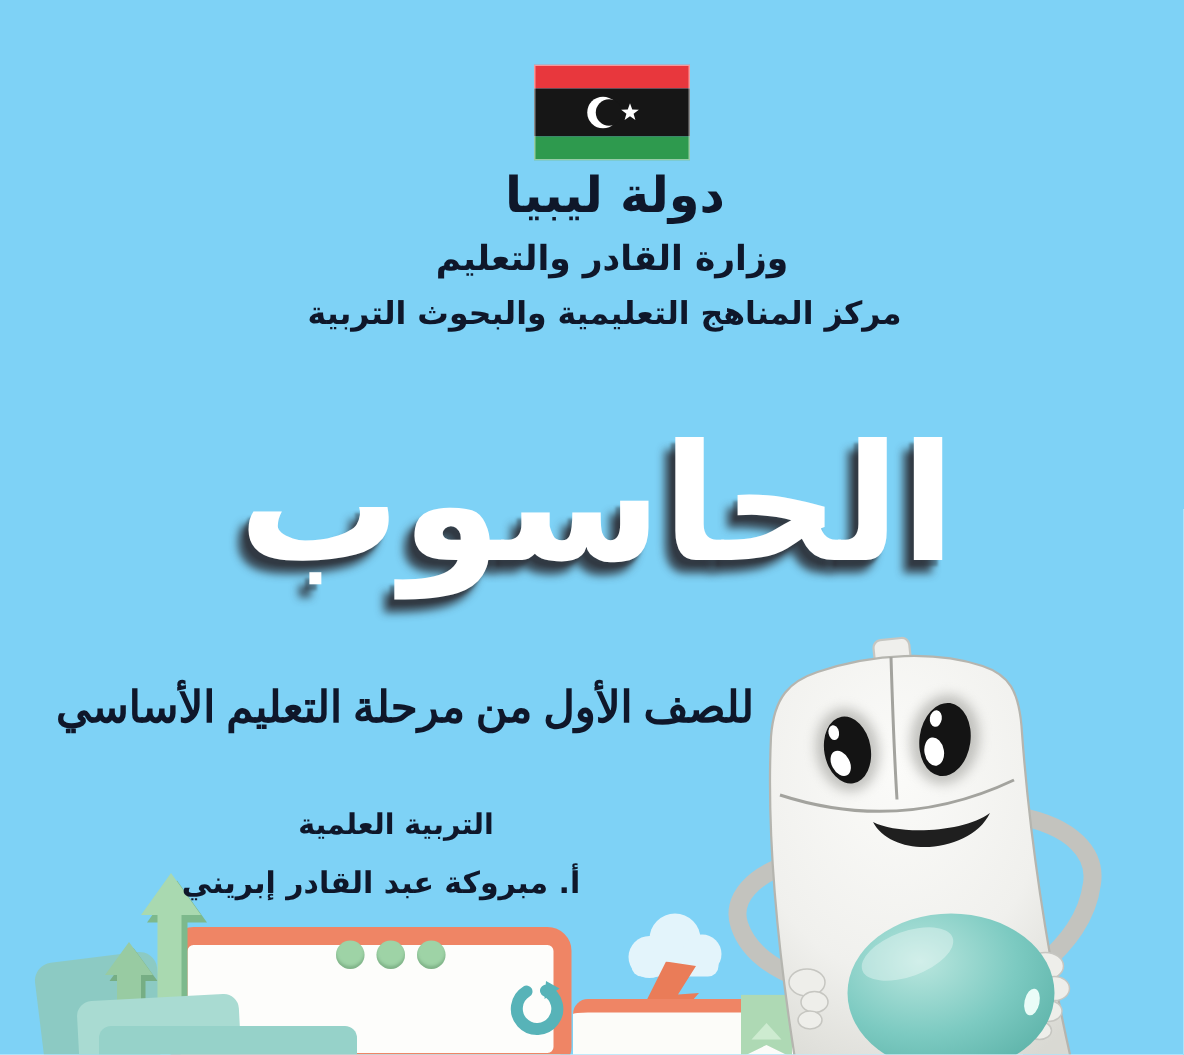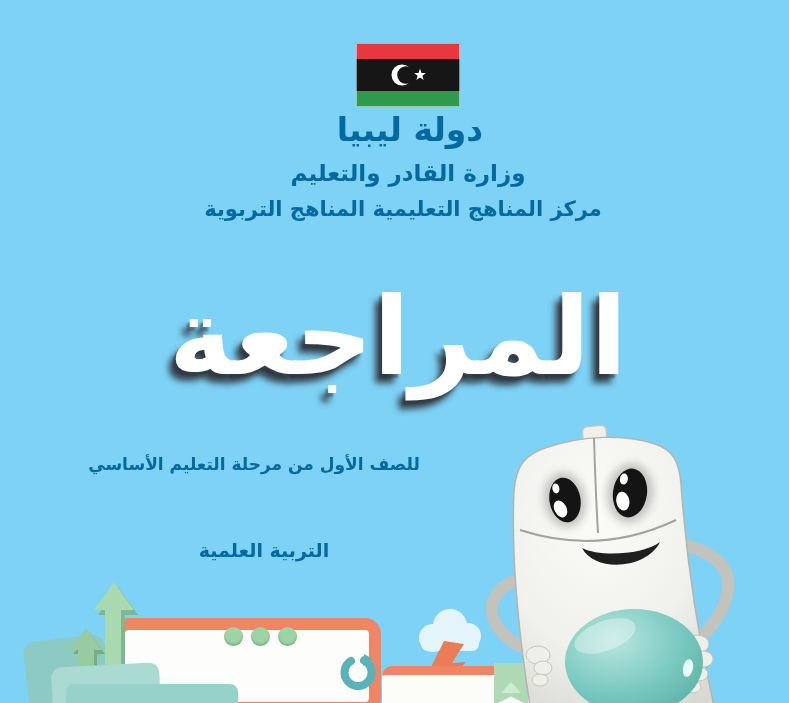--- a/index.html
+++ b/index.html
@@ -5,35 +5,35 @@
   html,body{margin:0;padding:0;}
   body{font-family:"DejaVu Sans",sans-serif;}
   .cover{
     position:relative;
     width:789px;height:703px;
     background:#7ED2F6;
     overflow:hidden;
   }
   .abs{position:absolute;}
   .ctr{transform:translateX(-50%);}
-  .artext{direction:rtl;white-space:nowrap;color:#0369a1;font-weight:bold;}
+  .artext{direction:rtl;white-space:nowrap;color:#0f172a;font-weight:bold;}
 
   
   .state-name{top:110px;left:410px;font-size:33px;z-index:10;}
   .ministry{top:160px;left:408px;font-size:23px;z-index:10;}
   .curriculum{top:197px;left:403px;font-size:21px;z-index:10;}
 
   
   .book-title{
     top:262px;left:398px;
     font-size:108px;line-height:150px;
     color:#fff;z-index:10;
     text-shadow:-7px 9px 6px rgba(42,44,50,.85),-3px 4px 2px rgba(42,44,50,.45);
   }
-  .subtitle{top:454px;left:254px;font-size:17px;z-index:10;}
+  .subtitle{top:454px;left:270px;font-size:29px;z-index:10;font-family:Liberation Serif, serif;}
   .review-heading{top:539px;left:264px;font-size:19px;z-index:10;}
   .reviewer{top:576px;left:254px;font-size:20px;z-index:10;}
 
   
   .flag{top:43px;left:356px;width:104px;height:64px;z-index:10;}
 
   
   .cloud{top:600px;left:405px;z-index:1;}
   .bolt{top:641px;left:424px;z-index:2;}
   .side-panel{
@@ -89,26 +89,27 @@
     <rect x="0" y="16" width="104" height="32" fill="#161616"></rect>
     <rect x="0" y="48" width="104" height="16" fill="#2E9A4E"></rect>
     <circle cx="46" cy="32" r="10.5" fill="#ffffff"></circle>
     <circle cx="50" cy="32" r="8.8" fill="#161616"></circle>
     <polygon fill="#ffffff" points="64,25.8 65.5,30 69.9,30.1 66.4,32.8 67.6,37 64,34.5 60.4,37 61.6,32.8 58.1,30.1 62.5,30"></polygon>
     <rect x="0.5" y="0.5" width="103" height="63" fill="none" stroke="rgba(255,255,255,.5)" stroke-width="1"></rect>
   </svg>
 
   <div class="abs ctr artext state-name">دولة ليبيا</div>
   <div class="abs ctr artext ministry">وزارة القادر والتعليم</div>
-  <div class="abs ctr artext curriculum">مركز المناهج التعليمية المناهج التربوية</div>
-
-  <div class="abs ctr artext book-title">المراجعة</div>
+  <div class="abs ctr artext curriculum">مركز المناهج التعليمية والبحوث التربية</div>
+
+  <div class="abs ctr artext book-title">الحاسوب</div>
 
   <div class="abs ctr artext subtitle">للصف الأول من مرحلة التعليم الأساسي</div>
   <div class="abs ctr artext review-heading">التربية العلمية</div>
+  <div class="abs ctr artext reviewer">أ. مبروكة عبد القادر إبريني</div>
 
   <svg class="abs cloud" width="85" height="55" viewBox="0 0 85 55">
     <g fill="#E3F4FB">
       <circle cx="28" cy="38" r="14"></circle>
       <circle cx="45" cy="26" r="17"></circle>
       <circle cx="63" cy="36" r="13"></circle>
       <rect x="16" y="36" width="58" height="15" rx="7"></rect>
     </g>
   </svg>
 

